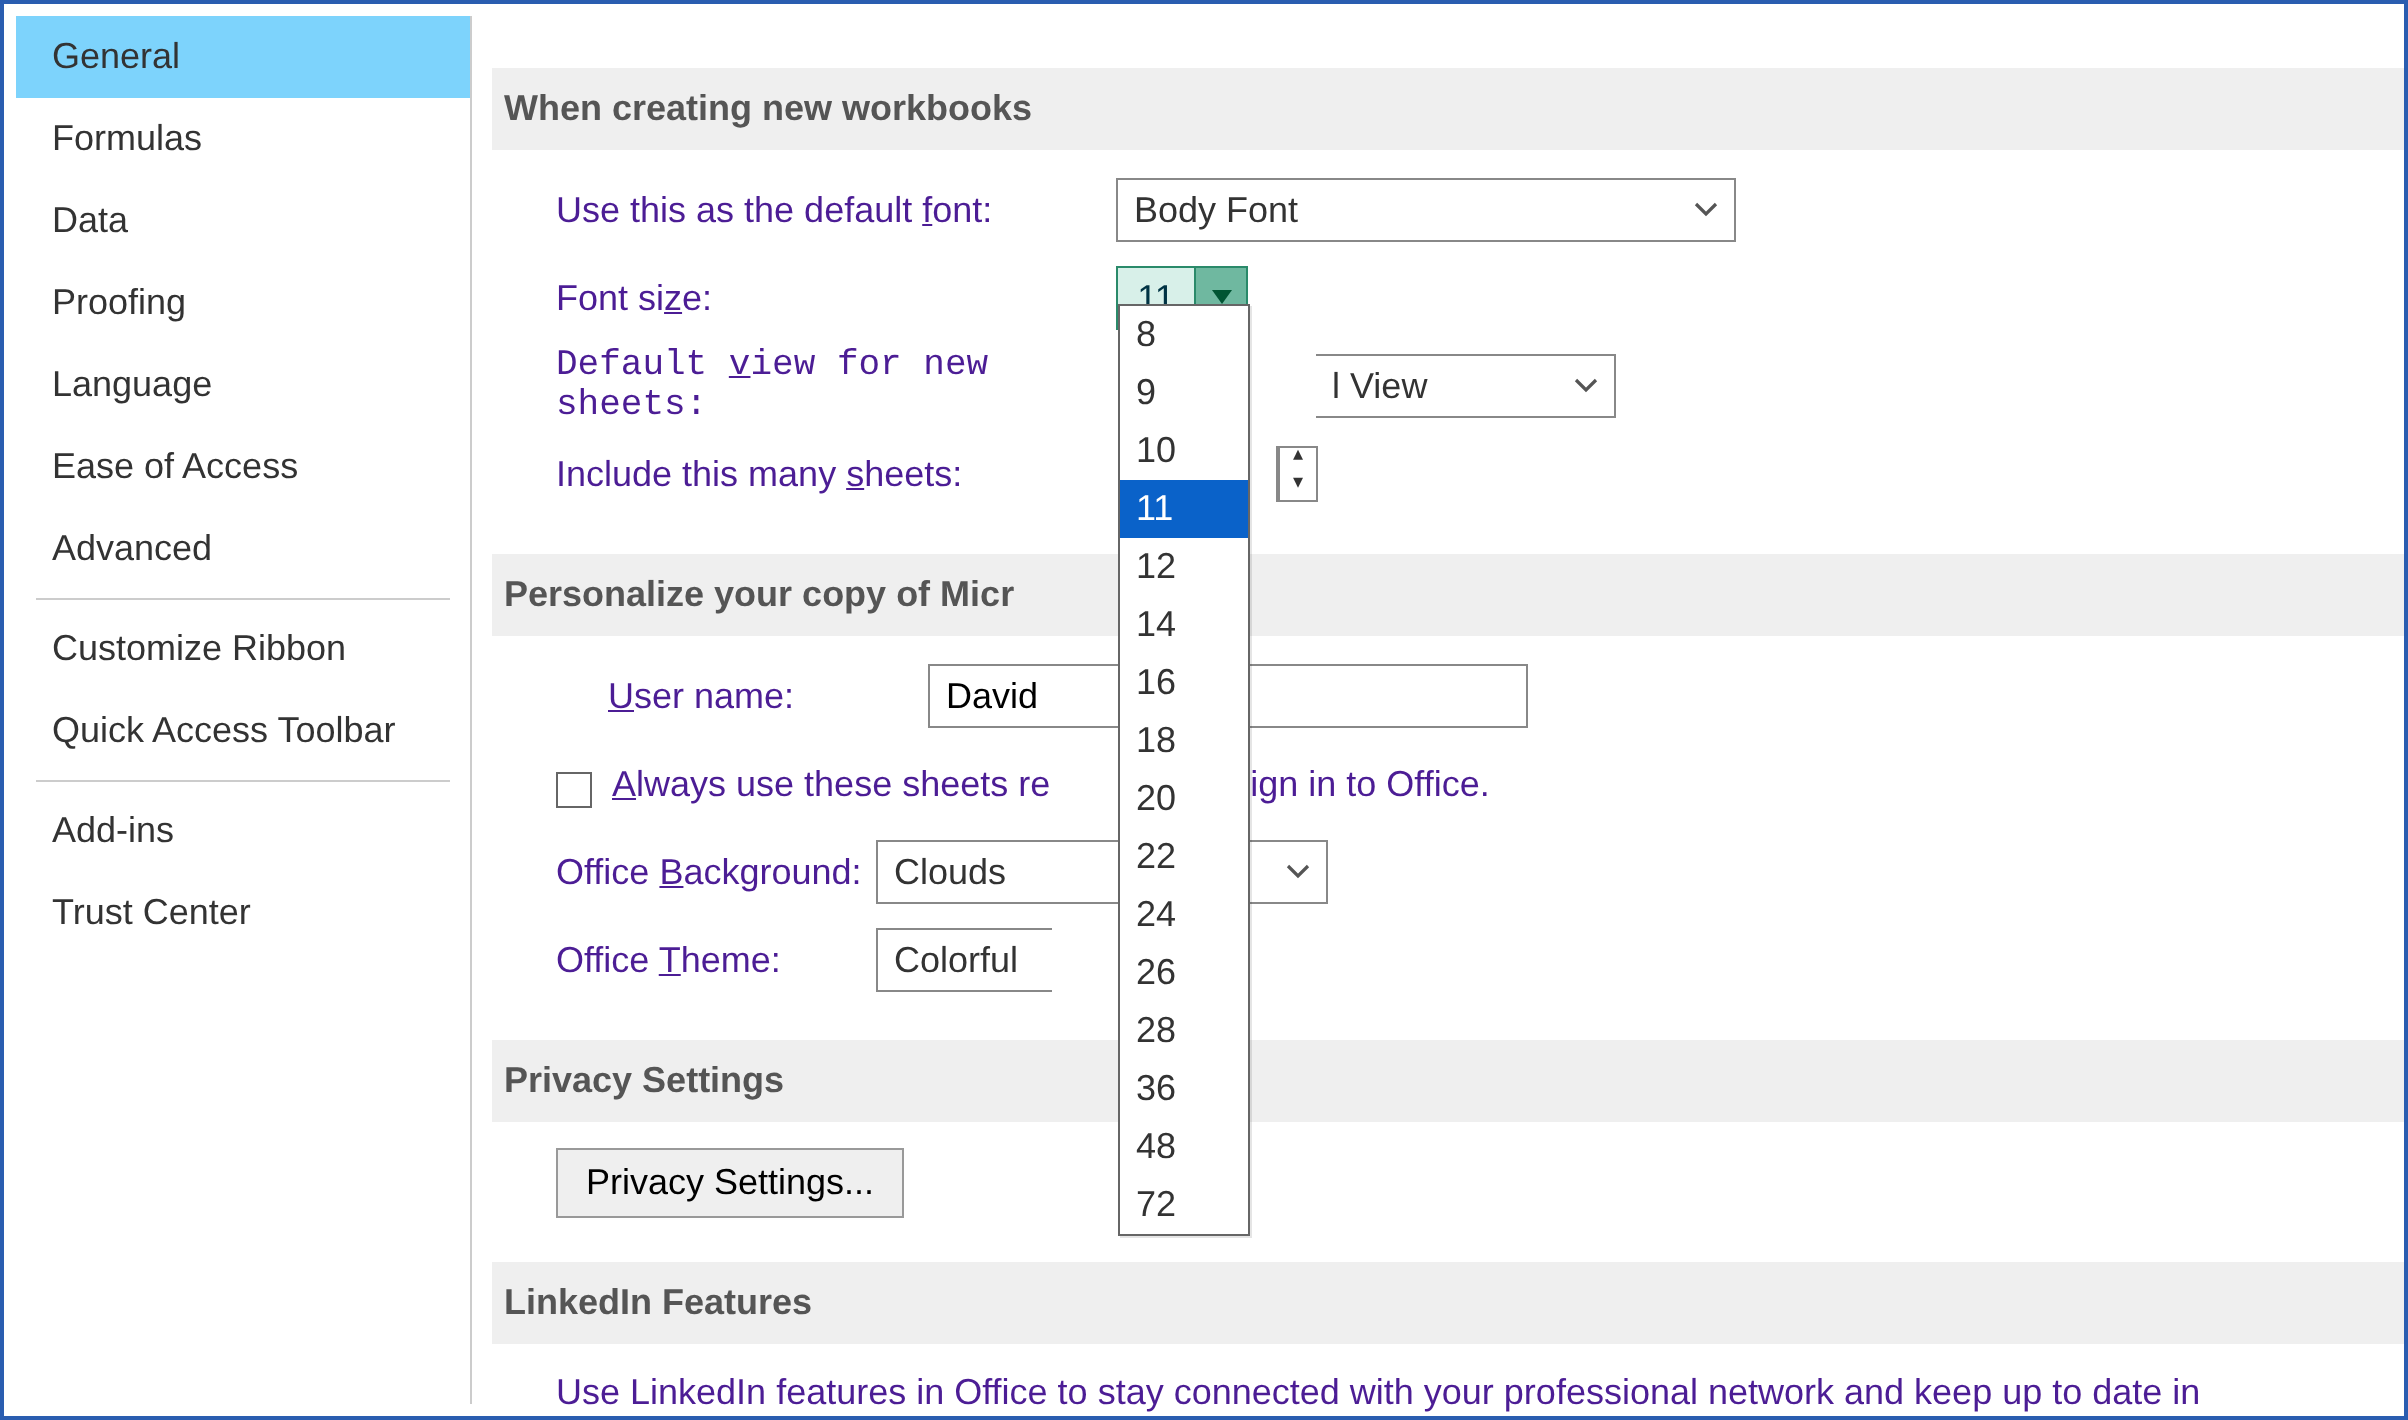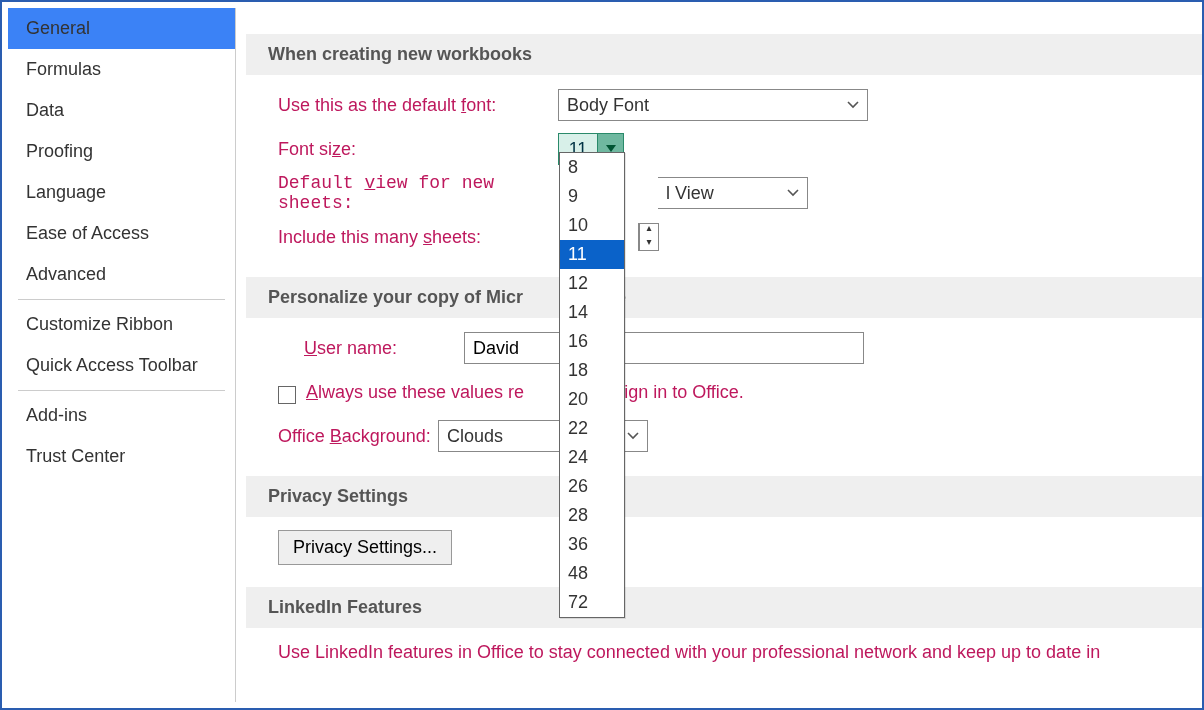--- a/index.html
+++ b/index.html
@@ -24,50 +24,50 @@
     background: #fff;
     border-right: 1px solid #ccc;
   }
   .sidebar-item {
     padding: 10px 18px;
     font-size: 18px;
     color: #333;
     cursor: pointer;
   }
   .sidebar-item.selected {
-    background: #3b82f6;
+    background: #7dd3fc;
   }
   .sidebar-sep {
     border-top: 1px solid #ccc;
     margin: 4px 10px;
   }
   .content {
     position: absolute;
     left: 244px; top: 6px; right: 0; bottom: 0;
     overflow: hidden;
   }
   .section-header {
     background: #efefef;
     color: #555;
     font-weight: 600;
     font-size: 18px;
-    padding: 10px 22px;
+    padding: 10px 6px;
     margin-top: 10px;
   }
   .section-body {
     padding: 10px 0 6px 32px;
   }
   .row {
     display: flex;
     align-items: center;
     min-height: 40px;
     margin-bottom: 4px;
   }
   .label {
-    color: #be185d;
+    color: #4c1d95;
     font-size: 18px;
   }
   .w-default-font  { width: 280px; }
   .w-fontsize      { width: 280px; }
   .w-defaultview   { width: 280px; font-family: Liberation Mono, monospace; }
   .w-sheets        { width: 280px; }
   .w-username      { width: 160px; margin-left: 26px; }
   .w-officebg      { width: 160px; }
   .w-officetheme   { width: 160px; }
 
@@ -285,44 +285,52 @@
       <span>
         <span>Personalize your copy of Micr</span><span style="display:inline-block;width:66px"></span><span>ffice</span>
       </span>
     </div>
     <div class="section-body">
 
       <div class="row">
         <span class="label w-username">
           <span class="underline">U</span><span>ser name:</span>
         </span>
-        <input class="textinput" style="width: 400px;" value="David">
+        <input class="textinput" style="width: 300px;" value="David">
       </div>
 
       <div class="row">
         <span class="checkbox"></span>
         <span class="label">
-          <span class="underline">A</span><span>lways use these values re</span><span style="display:inline-block;width:66px"></span><span> of sign in to Office.</span>
+          <span class="underline">A</span><span>lways use these sheets re</span><span style="display:inline-block;width:66px"></span><span> of sign in to Office.</span>
         </span>
       </div>
 
       <div class="row">
         <span class="label w-officebg">
           <span>Office </span><span class="underline">B</span><span>ackground:</span>
         </span>
-        <span class="combo" style="width:210px">
+        <span class="combo" style="width:226px">
           <span>Clouds</span>
           <span class="arrow">
             <svg width="12" height="8" viewBox="0 0 12 8">
                 <path d="M1 1 L6 6 L11 1" stroke="#555" stroke-width="1.6" fill="none"></path>
               </svg>
           </span>
         </span>
       </div>
 
+      <div class="row">
+        <span class="label w-officetheme">
+          <span>Office </span><span class="underline">T</span><span>heme:</span>
+        </span>
+        <span class="combo" style="width:88px; border-right:none">
+          <span>Colorful</span>
+        </span>
+      </div>
     </div>
 
     <div class="section-header">
       <span>Privacy Settings</span>
     </div>
     <div class="section-body">
       <div class="row">
         <button class="btn">
           <span>Privacy Settings...</span>
         </button>

